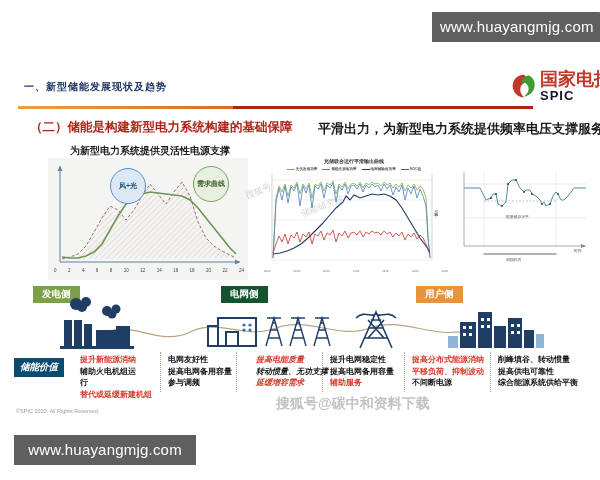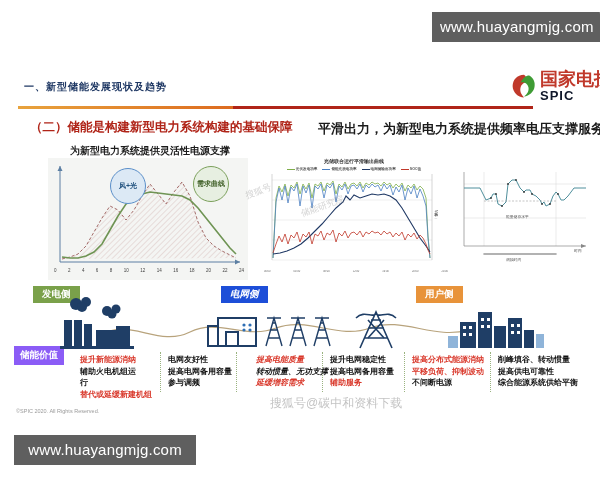--- a/index.html
+++ b/index.html
@@ -129,24 +129,24 @@
 
   
   .diagram{position:absolute;left:0;top:228px;width:584px;height:135px;}
 
   .badge{
     position:absolute;display:inline-block;
     padding:2px 9px;font-size:9.5px;font-weight:bold;color:#ffffff;
     white-space:nowrap;
   }
   .badge-gen{left:25px;top:0px;background:#7aa14a;}
-  .badge-grid{left:213px;top:0px;background:#1d4ed8;font-style:italic;}
+  .badge-grid{left:213px;top:0px;background:#14532d;}
   .badge-user{left:408px;top:0px;background:#e8933a;}
   .badge-value{
-    left:6px;top:60px;background:#8b5cf6;padding:3px 6px;font-size:9.5px;
+    left:6px;top:72px;background:#0c4a6e;padding:3px 6px;font-size:9.5px;font-style:italic;
   }
 
   .icons{position:absolute;left:0;top:10px;width:584px;height:58px;}
 
   .col{
     position:absolute;top:68px;font-size:8px;line-height:1.45;
     white-space:nowrap;
   }
   .col .r{color:#d9372a;font-weight:bold;}
   .col .k{color:#111111;font-weight:bold;}
@@ -165,21 +165,21 @@
   .copyright{
     position:absolute;left:8px;top:122px;
     font-size:5.5px;color:#9a9a9a;white-space:nowrap;
   }
   .wm-faint{
     position:absolute;color:rgba(130,130,130,.35);
     font-size:11px;white-space:nowrap;pointer-events:none;
   }
   .wm-faint.a{left:245px;top:185px;transform:rotate(-20deg);font-size:9px;}
   .wm-faint.b{left:300px;top:200px;transform:rotate(-20deg);font-size:9px;}
-  .wm-faint.c{left:270px;top:395px;font-size:12px;color:rgba(120,120,120,.45);}
+  .wm-faint.c{left:276px;top:395px;font-size:14px;color:rgba(120,120,120,.45);font-weight:bold;}
 </style>
 </head>
 <body>
 
 <div id="slide">
 
   <div class="wm-top">www.huayangmjg.com</div>
   <div class="wm-bottom">www.huayangmjg.com</div>
 
   <div class="slide-body">

